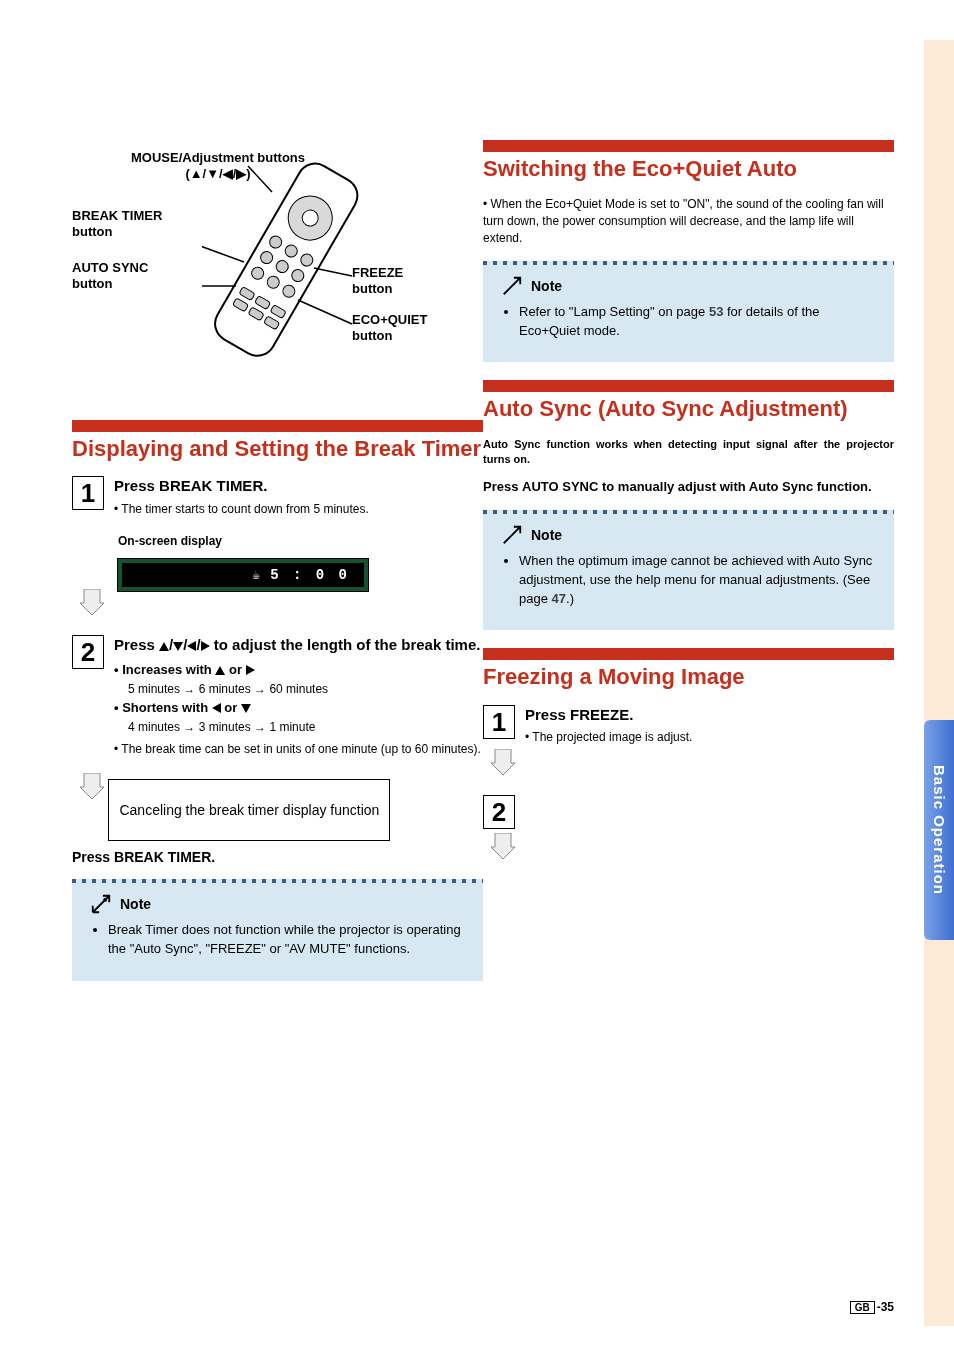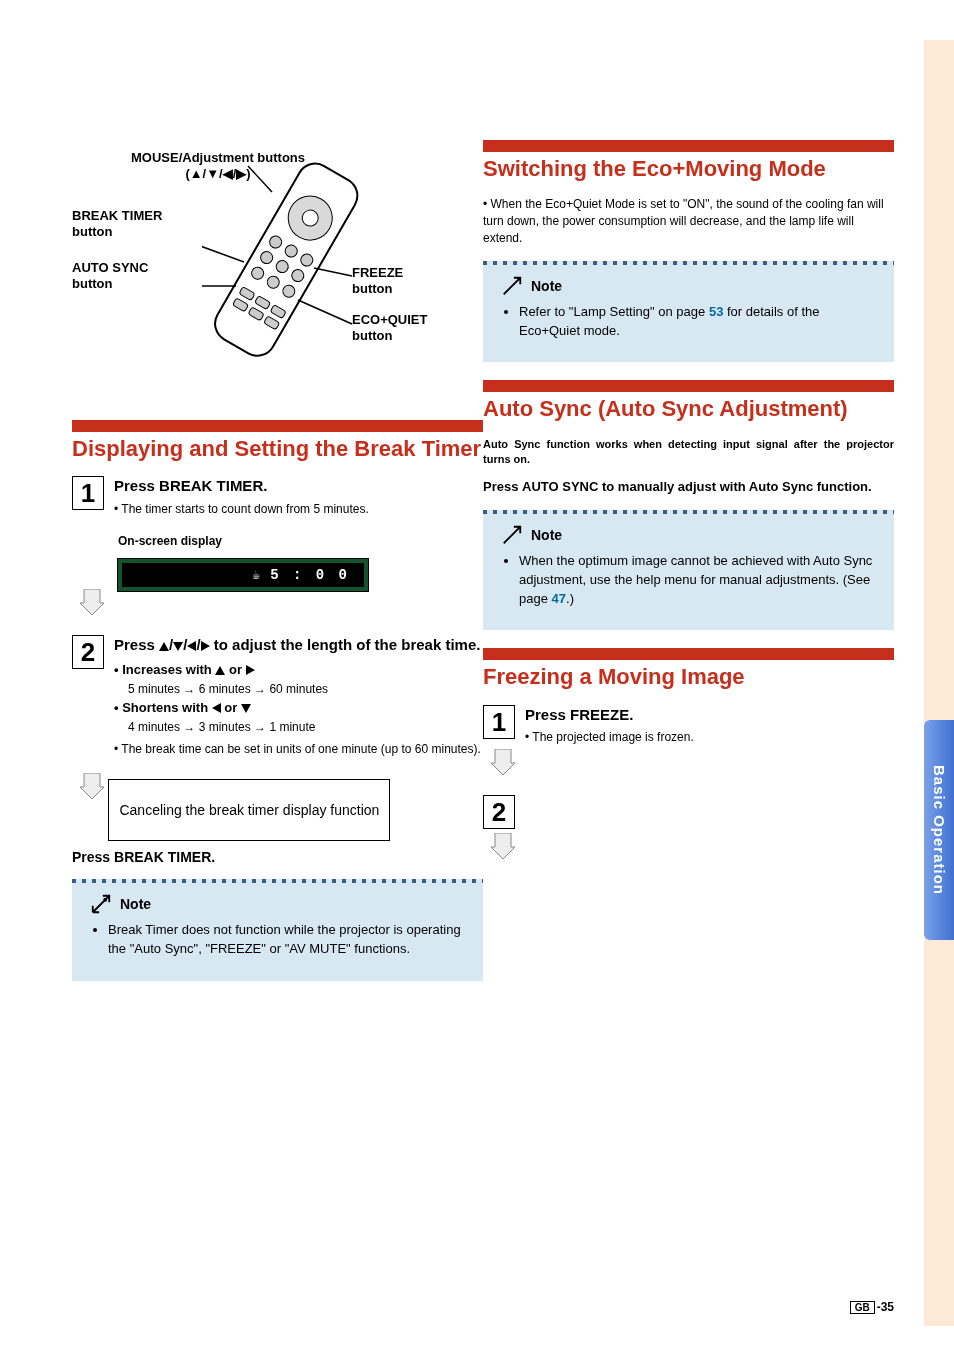--- a/index.html
+++ b/index.html
@@ -138,21 +138,21 @@
     display: flex;
     align-items: center;
     gap: 8px;
     font-weight: bold;
     font-size: 14px;
     margin-bottom: 6px;
   }
   .note-head svg { flex: 0 0 auto; }
   .note-box ul { list-style: disc; padding-left: 18px; }
   .note-box li { margin-bottom: 4px; }
-  .note-box .link { color: #0369a1; font-weight: bold; }
+  .note-box .link { color: #404040; font-weight: bold; }
   .desc { font-size: 13px; font-weight: bold; line-height: 1.4; }
   .justify { text-align: justify; }
   .page-num {
     position: absolute;
     bottom: 32px;
     right: 60px;
     font-size: 12px;
     font-weight: bold;
   }
   .page-num .gb {
@@ -265,21 +265,21 @@
       </div>
       <ul>
           <li>Break Timer does not function while the projector is operating the "Auto Sync", "FREEZE" or "AV MUTE" functions.</li>
         </ul>
     </div>
   </div>
 
   <div class="col">
 
     <div class="red-bar"></div>
-    <h2 class="section">Switching the Eco+Moving Mode</h2>
+    <h2 class="section">Switching the Eco+Quiet Auto</h2>
     <p style="font-size:12px; margin-top:6px; line-height:1.4;">• <span>When the Eco+Quiet Mode is set to "ON", the sound of the cooling fan will turn down, the power consumption will decrease, and the lamp life will extend.</span></p>
 
     <div class="note-box">
       <div class="note-head">
         <svg width="22" height="22" viewBox="0 0 24 24">
             <path d="M3 21 L21 3 M14 3 L21 3 L21 10" stroke="#000" stroke-width="2" fill="none"></path>
           </svg>
         <span>Note</span>
       </div>
       <ul>
@@ -314,21 +314,21 @@
     <div style="height:18px"></div>
     <div class="red-bar"></div>
     <h2 class="section">Freezing a Moving Image</h2>
 
     <div class="step-row">
       <div class="step-num-box">1</div>
       <div class="step-body">
         <span class="big">
           <span>Press </span><span style="font-weight:900">FREEZE</span><span>.</span>
         </span>
-        <div class="light" style="font-size:12px; margin-top:4px;">• <span>The projected image is frozen.</span></div>
+        <div class="light" style="font-size:12px; margin-top:4px;">• <span>The projected image is adjust.</span></div>
       </div>
     </div>
     <svg class="arrow-tail" width="24" height="26">
         <path d="M4 0 L4 14 L0 14 L12 26 L24 14 L20 14 L20 0 Z" fill="#eee" stroke="#888"></path>
       </svg>
 
     <div class="step-row">
       <div class="step-num-box">2</div>
     </div>
     <svg class="arrow-tail" width="24" height="26">

